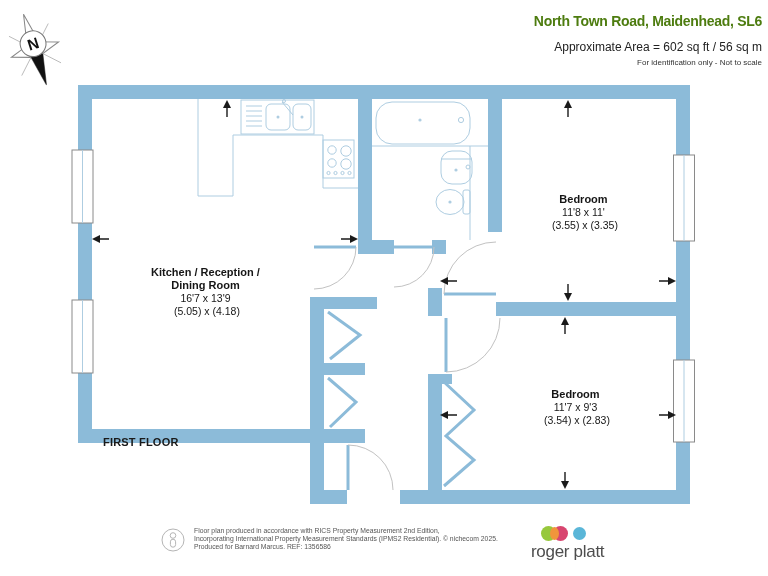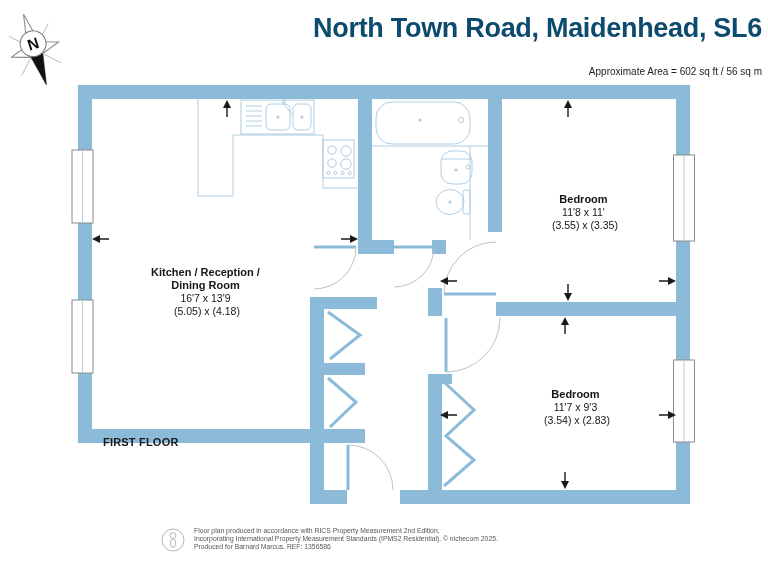--- a/index.html
+++ b/index.html
@@ -1,21 +1,21 @@
 <!DOCTYPE html>
 <html style="--wall: #8cbbd9; --fixture: #aecde1; --door: #c2c2c2; --window_frame: #8a8a8a; --arrow: #1a1a1a; --logo_green: #97c83c; --logo_pink: #d8456f; --logo_orange: #f0953c; --logo_blue: #5ab6d8; --logo_text: #4d4d4d;"><head>
 <meta charset="utf-8">
 <style>
   html,body{margin:0;padding:0;background:#fff;}
   .page{position:relative;width:768px;height:576px;background:#fff;overflow:hidden;
         font-family:"Liberation Sans",sans-serif;color:#1a1a1a;}
   .page > svg{position:absolute;left:0;top:0;}
   .header{position:absolute;top:13px;right:6px;text-align:right;}
-  .title{font-size:27px;font-weight:bold;letter-spacing:-0.3px;color:#0c4a6e;text-align:center;}
-  .area{font-size:10px;margin-top:22px;color:#222;}
+  .title{font-size:14px;font-weight:bold;letter-spacing:-0.3px;color:#4d7c0f;text-align:center;}
+  .area{font-size:12px;margin-top:11px;color:#222;}
   .disclaimer{font-size:8px;margin-top:4px;color:#333;}
   .floor-label{position:absolute;left:71px;top:436px;font-size:11px;font-weight:bold;letter-spacing:0.2px;padding-left:32px;}
   .compass{position:absolute;left:6px;top:12px;}
   .footer{position:absolute;left:160px;top:527px;display:flex;align-items:flex-start;}
   .footer-text{margin-left:8px;font-size:6.8px;line-height:8.2px;color:#555;}
   .logo{position:absolute;left:531px;top:524px;width:120px;height:40px;}
   .logo .dot{position:absolute;border-radius:50%;}
   .dot-green{left:10px;top:2px;width:15px;height:15px;background:var(--logo_green);}
   .dot-pink{left:22px;top:2px;width:15px;height:15px;background:var(--logo_pink);}
   .dot-orange{left:19px;top:3px;width:9px;height:13px;border-radius:50%;background:var(--logo_orange);position:absolute;}
@@ -34,20 +34,21 @@
   .cmp{stroke:#888;fill:#fff;stroke-width:1;}
 </style>
 </head>
 <body>
 
 <div class="page">
 
   <div class="header">
     <div class="title">North Town Road, Maidenhead, SL6</div>
     <div class="area">Approximate Area = 602 sq ft / 56 sq m</div>
+    <div class="disclaimer">For identification only - Not to scale</div>
   </div>
 
   <svg class="compass" width="70" height="95" viewBox="0 0 64 92">
     <g transform="rotate(-18 32 48)">
       <line x1="12" y1="28" x2="52" y2="68" stroke="#aaa" stroke-width="0.7"></line>
       <line x1="52" y1="28" x2="12" y2="68" stroke="#aaa" stroke-width="0.7"></line>
       <path class="cmp" d="M32,12 L38,42 L56,48 L38,54 L32,84 L26,54 L8,48 L26,42 Z"></path>
       <polygon points="26,54 38,54 32,84" fill="#111"></polygon>
       <circle cx="32" cy="42" r="12.5" fill="#fff" stroke="#777"></circle>
       <text x="32" y="47.5" text-anchor="middle" font-size="15" font-weight="bold" fill="#111">N</text>
@@ -206,14 +207,21 @@
       <circle cx="13" cy="8.5" r="2.8" fill="none" stroke="#b5b5b5" stroke-width="1"></circle>
       <rect x="10.4" y="12.2" width="5.2" height="8" rx="2.6" fill="none" stroke="#b5b5b5" stroke-width="1"></rect>
     </svg>
     <div class="footer-text">
       <div>Floor plan produced in accordance with RICS Property Measurement 2nd Edition,</div>
       <div>Incorporating International Property Measurement Standards (IPMS2 Residential).  © nichecom 2025.</div>
       <div>Produced for Barnard Marcus.   REF: 1356586</div>
     </div>
   </div>
 
+  <div class="logo">
+    <span class="dot dot-green"></span>
+    <span class="dot dot-pink"></span>
+    <span class="dot-orange"></span>
+    <span class="dot dot-blue"></span>
+    <span class="logo-text">roger platt</span>
+  </div>
 
 </div>
 
 </body></html>

